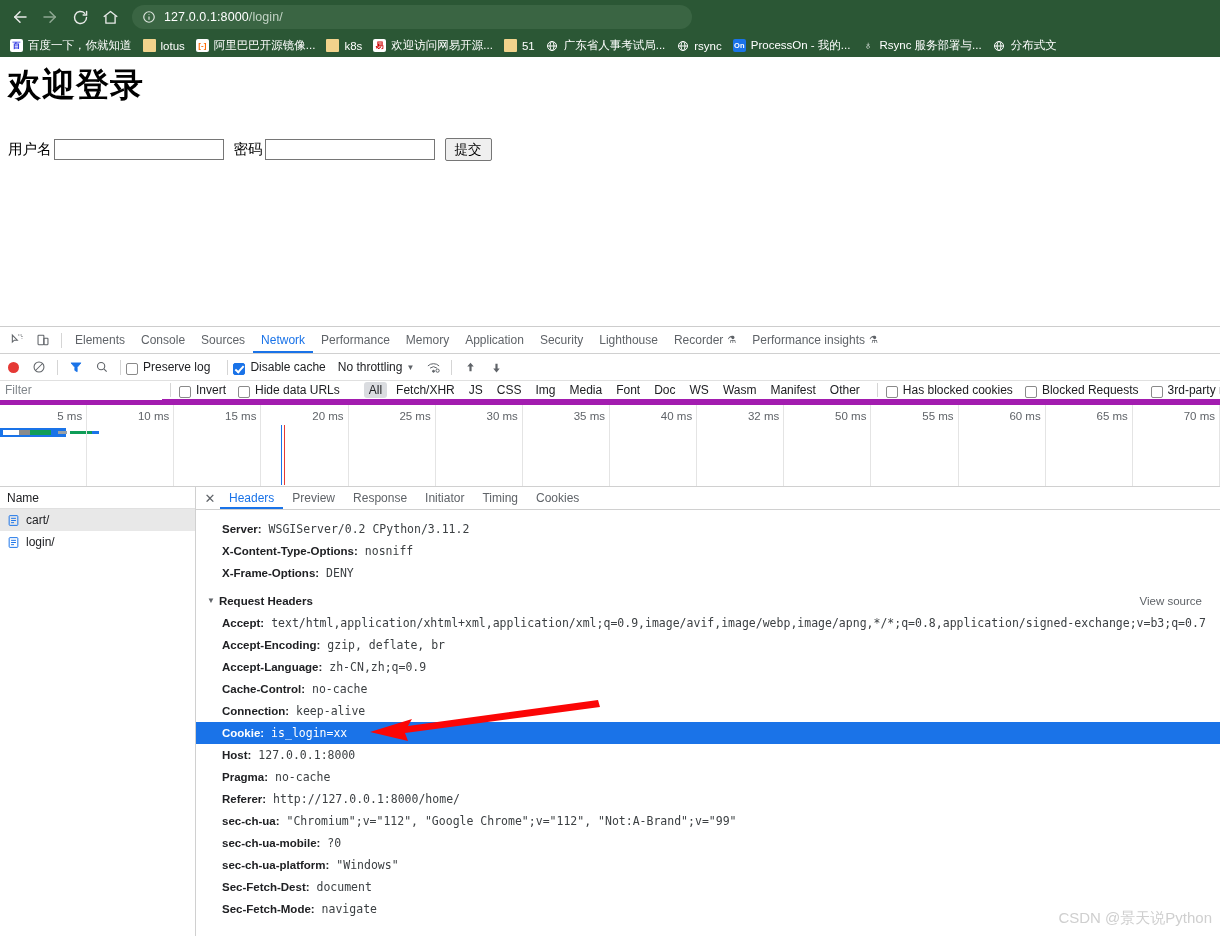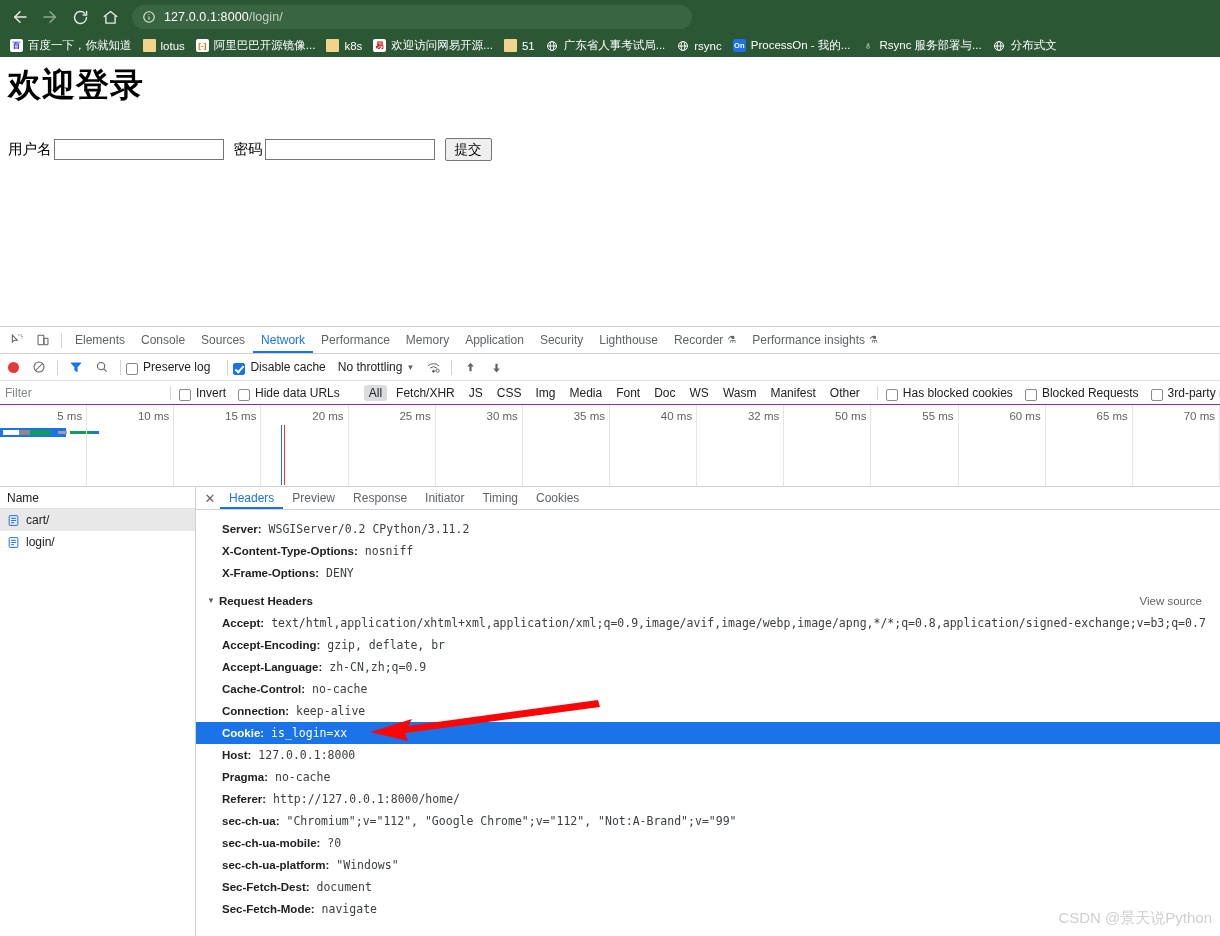--- a/index.html
+++ b/index.html
@@ -214,21 +214,21 @@
     border-width: 0 2px 2px 0;
     transform: rotate(42deg);
   }
   .tb-item { display: flex; align-items: center; margin-right: 12px; font-size: 12px; color: #202124; }
   .caret-down { font-size: 8px; color: #5f6368; margin-left: 4px; }
 
   .dt-filterbar {
     height: 24px;
     display: flex;
     align-items: center;
-    border-bottom: 1px solid #a21caf;
+    border-bottom: 6px solid #a21caf;
     background: #fff;
     white-space: nowrap;
   }
   .filter-input {
     width: 165px;
     height: 19px;
     border: none;
     background: #fff;
     font-size: 12px;
     color: #202124;

